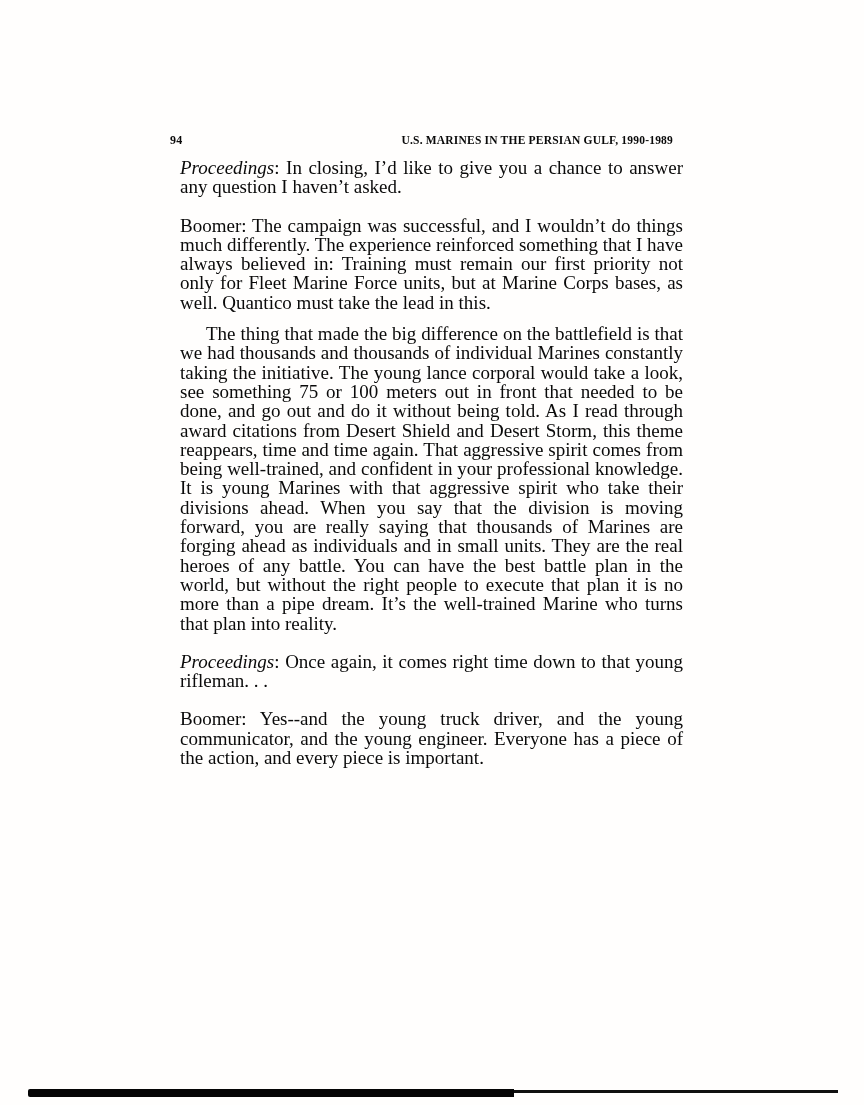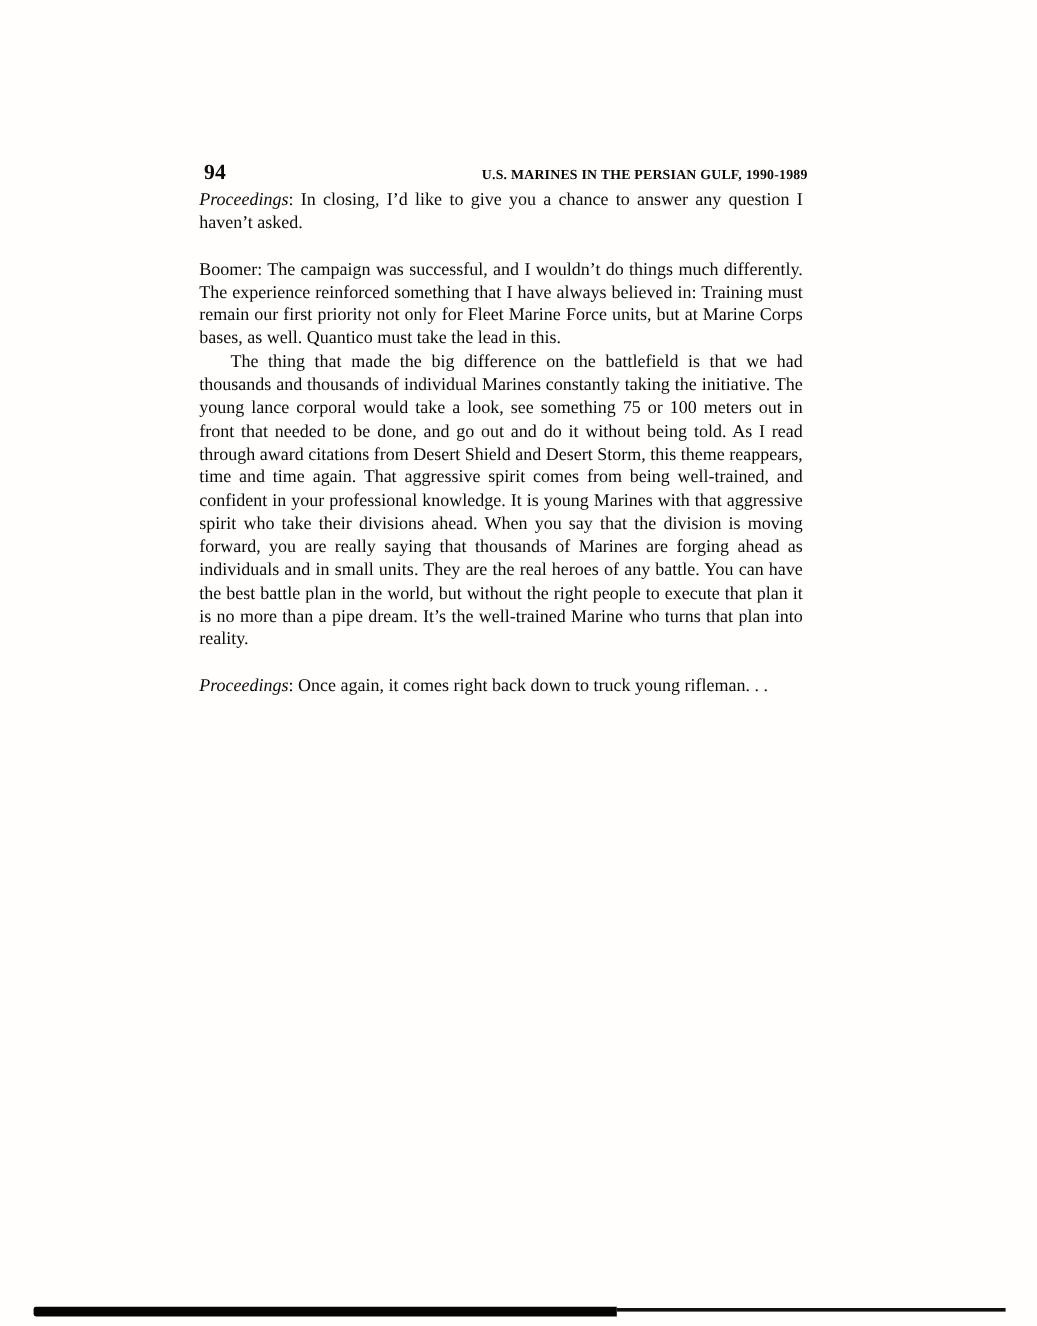--- a/index.html
+++ b/index.html
@@ -25,35 +25,35 @@
     top: 133px;
     left: 170px;
     width: 503px;
     display: flex;
     justify-content: space-between;
     align-items: baseline;
     font-size: 11.5px;
     font-weight: bold;
     letter-spacing: 0.2px;
   }
-  .running-head .pagenum { font-size: 18px; }
+  .running-head .pagenum { font-size: 12px; }
   .text-block {
     position: absolute;
     top: 158px;
-    left: 166px;
+    left: 180px;
     width: 503px;
-    font-size: 15px;
+    font-size: 19px;
     line-height: 19.3px;
     text-align: justify;
   }
   .para {
     margin: 0 0 19px 0;
   }
   .para.no-gap-below { margin-bottom: 0; }
-  .para.no-gap-above { margin-top: 0; }
+  .para.no-gap-above { margin-top: 12px; }
   .para.indent-first { text-indent: 26px; }
   .sp-italic { font-style: italic; }
   .sp-bold { font-weight: normal; }
   
   .artifact {
     position: absolute;
     left: 28px;
     right: 26px;
     bottom: 6px;
     height: 10px;
@@ -87,22 +87,23 @@
   </header>
 
   <main class="text-block">
 
     <p class="para"><span class="sp-italic">Proceedings</span><span>: In closing, I’d like to give you a chance to answer any question I haven’t asked.</span></p>
 
     <p class="para no-gap-below"><span class="sp-bold">Boomer</span><span>: The campaign was successful, and I wouldn’t do things much differently.  The experience reinforced something that I have always believed in: Training must remain our first priority not only for Fleet Marine Force units, but at Marine Corps bases, as well.  Quantico must take the lead in this.</span></p>
 
     <p class="para no-gap-above indent-first"><span>The thing that made the big difference on the battlefield is that we had thousands and thousands of individual Marines constantly taking the initiative.  The young lance corporal would take a look, see something 75 or 100 meters out in front that needed to be done, and go out and do it without being told.  As I read through award citations from Desert Shield and Desert Storm, this theme reappears, time and time again.  That aggressive spirit comes from being well-trained, and confident in your professional knowledge.  It is young Marines with that aggressive spirit who take their divisions ahead.  When you say that the division is moving forward, you are really saying that thousands of Marines are forging ahead as individuals and in small units.  They are the real heroes of any battle.  You can have the best battle plan in the world, but without the right people to execute that plan it is no more than a pipe dream.  It’s the well-trained Marine who turns that plan into reality.</span></p>
 
-    <p class="para"><span class="sp-italic">Proceedings</span><span>: Once again, it comes right back down to truck young rifleman. . .</span></p>
+    <p class="para"><span class="sp-italic">Proceedings</span><span>: Once again, it comes right time down to that young rifleman. . .</span></p>
 
+    <p class="para"><span class="sp-bold">Boomer</span><span>: Yes--and the young truck driver, and the young communicator, and the young engineer.  Everyone has a piece of the action, and every piece is important.</span></p>
 
   </main>
 
   <div class="artifact">
     <div class="seg-left"></div>
     <div class="seg-right"></div>
   </div>
 
 </div>
 

